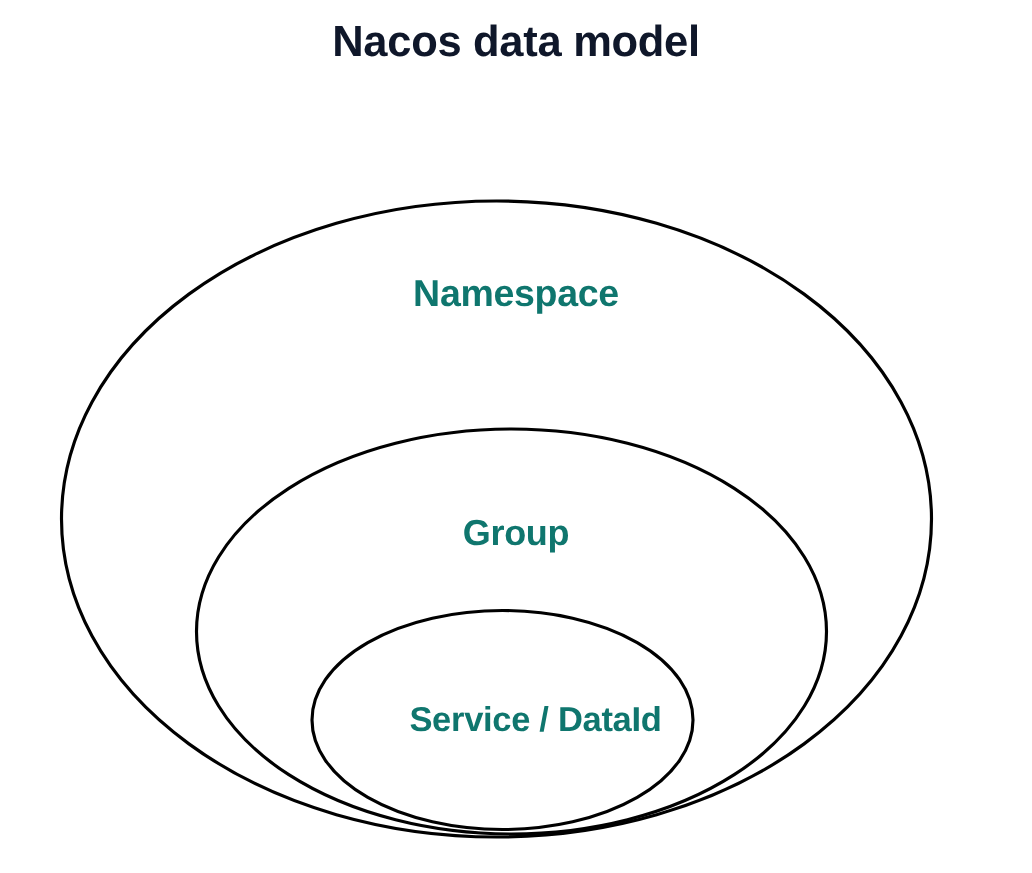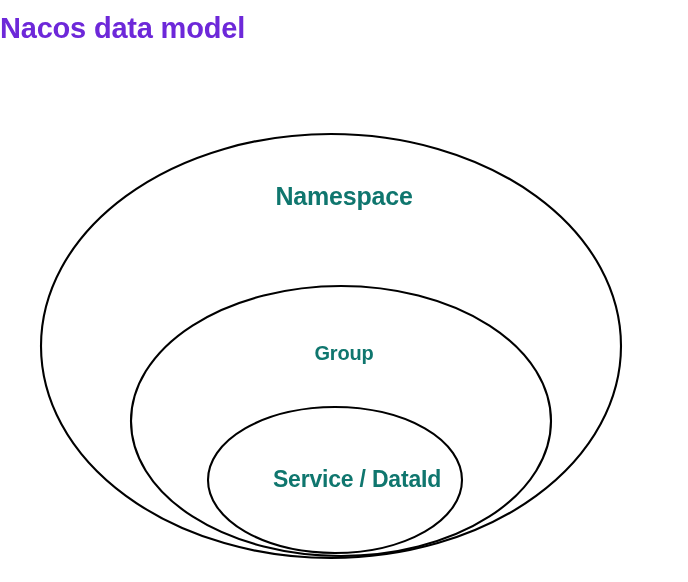--- a/index.html
+++ b/index.html
@@ -17,24 +17,24 @@
     position: relative;
     width: 688px;
     height: 582px;
     background: #ffffff;
   }
   #diagram-title {
     position: absolute;
     left: 0;
     top: 12px;
     width: 688px;
-    text-align: left;
+    text-align: center;
     font-size: 29px;
     font-weight: bold;
-    color: #6d28d9;
+    color: #0f172a;
     letter-spacing: -0.2px;
     font-family: "Liberation Sans", sans-serif;
   }
   #venn-svg {
     position: absolute;
     left: 0;
     top: 0;
     width: 688px;
     height: 582px;
   }
@@ -55,21 +55,21 @@
     left: 0;
     top: 182px;
     width: 688px;
     font-size: 25px;
     letter-spacing: -0.2px;
   }
   #label-group {
     left: 0;
     top: 342px;
     width: 688px;
-    font-size: 20px;
+    font-size: 24px;
     letter-spacing: -0.2px;
   }
   #label-service {
     left: 0;
     top: 466px;
     width: 688px;
     font-size: 23px;
     letter-spacing: -0.2px;
     margin-left: 13px;
   }

